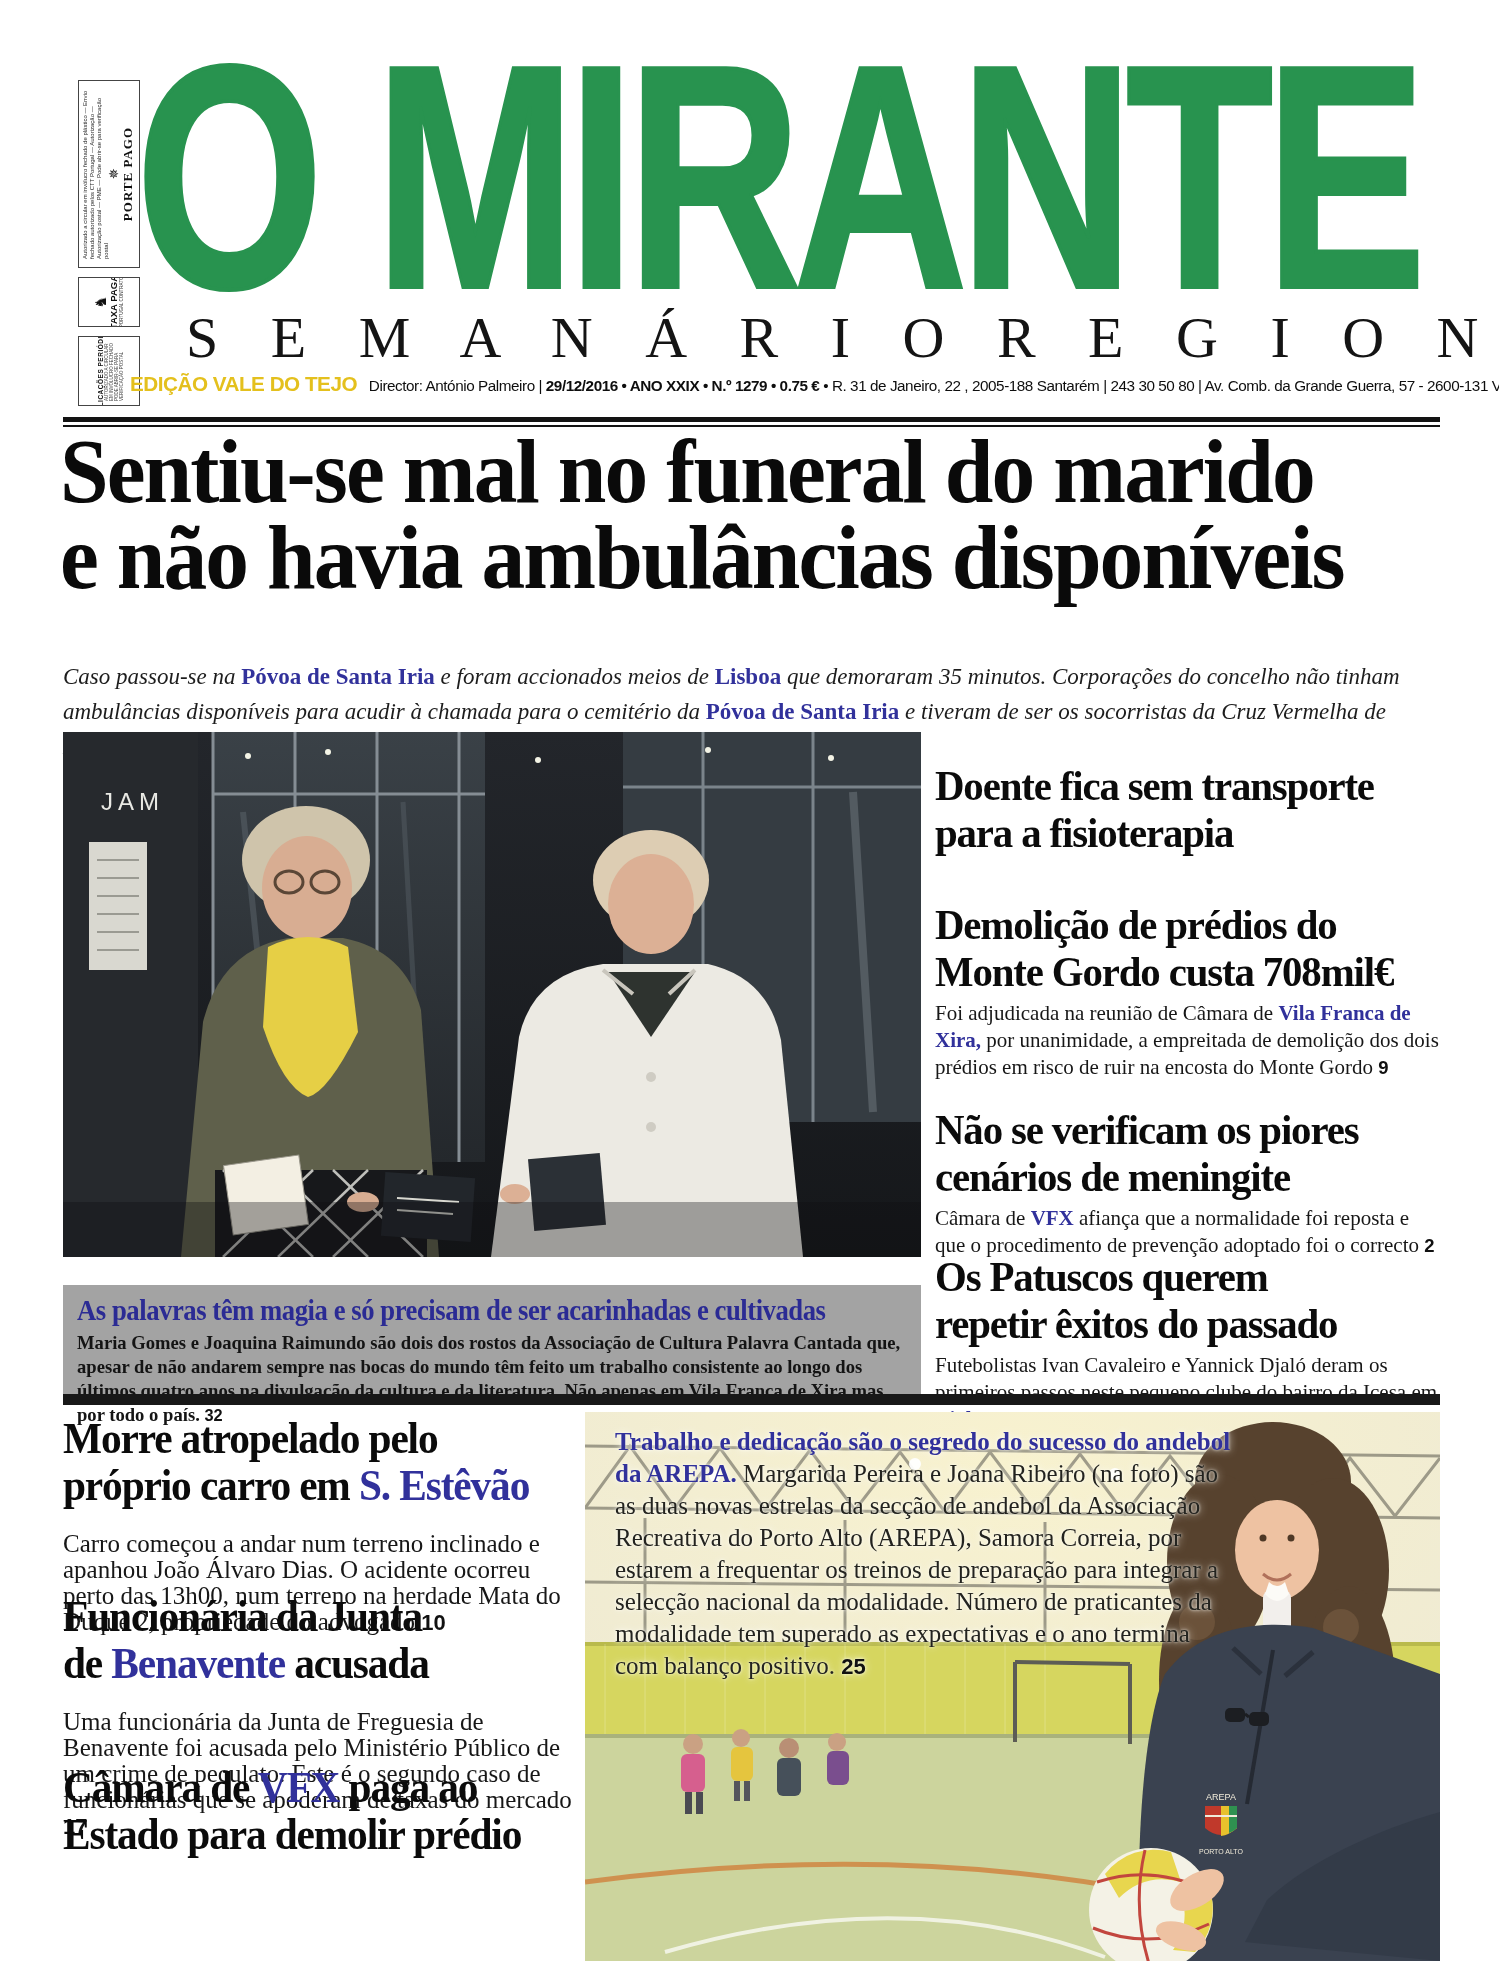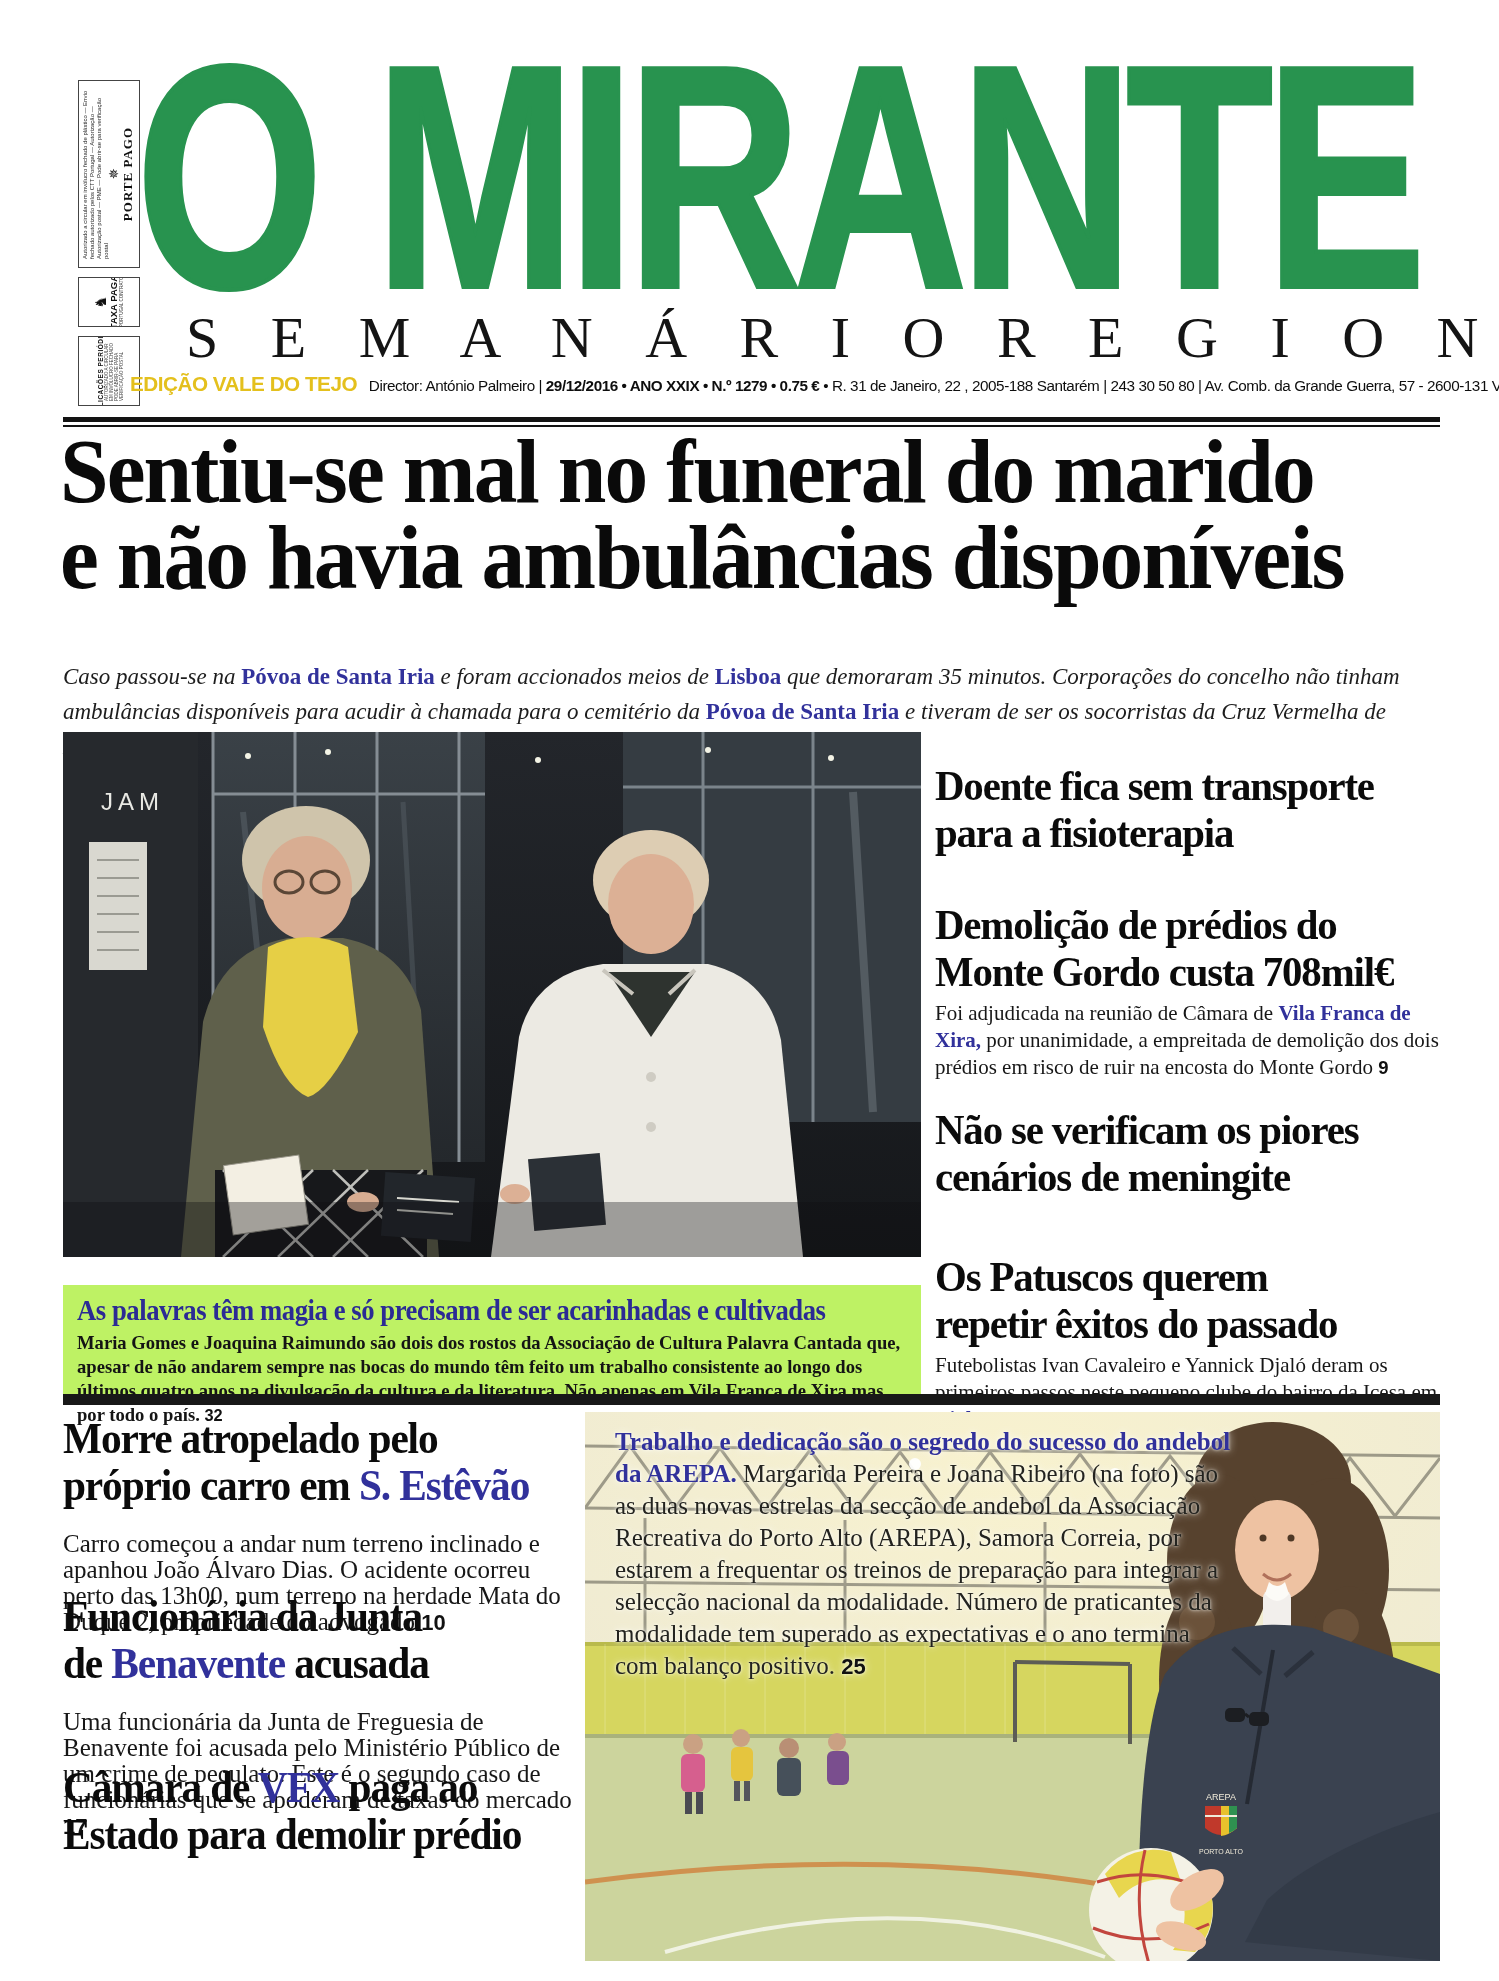--- a/index.html
+++ b/index.html
@@ -50,21 +50,21 @@
             transform:scaleX(0.95);transform-origin:left top;}
   .lede{position:absolute;left:63px;top:636px;width:1384px;font-size:23px;line-height:35px;
         font-style:italic;color:#1d1d1d;}
   .navy{color:#31319b;font-weight:bold;}
   .lede .navy,.overlay .navy,.story-b .navy{font-style:normal;}
   .pg{font-family:"Liberation Sans",sans-serif;font-weight:bold;font-size:0.88em;color:#111;}
 
   
   .photo-main{position:absolute;left:63px;top:732px;width:858px;height:525px;}
   .photo-main svg{display:block;}
-  .caption{position:absolute;left:63px;top:1285px;width:858px;height:110px;background:#bef264;
+  .caption{position:absolute;left:63px;top:1285px;width:858px;height:110px;background:#a3a3a3;
            box-sizing:border-box;padding:9px 14px 0 14px;}
   .caption-title{font-size:29px;font-weight:bold;color:#2b2b94;letter-spacing:-0.5px;
                  white-space:nowrap;transform:scaleX(0.92);transform-origin:left;}
   .caption-body{margin-top:4px;font-size:19px;line-height:24px;font-weight:bold;color:#141414;
                 transform:scaleX(0.98);transform-origin:left top;width:846px;}
 
   
   .story{position:absolute;left:935px;width:507px;}
   .story-h{font-weight:bold;color:#0b0b0b;font-size:43px;line-height:47px;letter-spacing:-1.2px;
            white-space:nowrap;transform:scaleX(0.95);transform-origin:left top;}
@@ -239,20 +239,21 @@
       <div>Monte Gordo custa 708mil€</div>
     </div>
     <p class="story-b"><span>Foi adjudicada na reunião de Câmara de </span><span class="navy">Vila Franca de Xira,</span><span> por unanimidade, a empreitada de demolição dos dois prédios em risco de ruir na encosta do Monte Gordo </span><span class="pg">9</span></p>
   </div>
 
   <div class="story" style="top:1106px;">
     <div class="story-h">
       <div>Não se verificam os piores</div>
       <div>cenários de meningite</div>
     </div>
+    <p class="story-b"><span>Câmara de </span><span class="navy">VFX</span><span> afiança que a normalidade foi reposta e que o procedimento de prevenção adoptado foi o correcto </span><span class="pg">2</span></p>
   </div>
 
   <div class="story" style="top:1253px;">
     <div class="story-h">
       <div>Os Patuscos querem</div>
       <div>repetir êxitos do passado</div>
     </div>
     <p class="story-b"><span>Futebolistas Ivan Cavaleiro e Yannick Djaló deram os primeiros passos neste pequeno clube do bairro da Icesa em </span><span class="navy">Vialonga</span><span> </span><span class="pg">24</span></p>
   </div>
 

